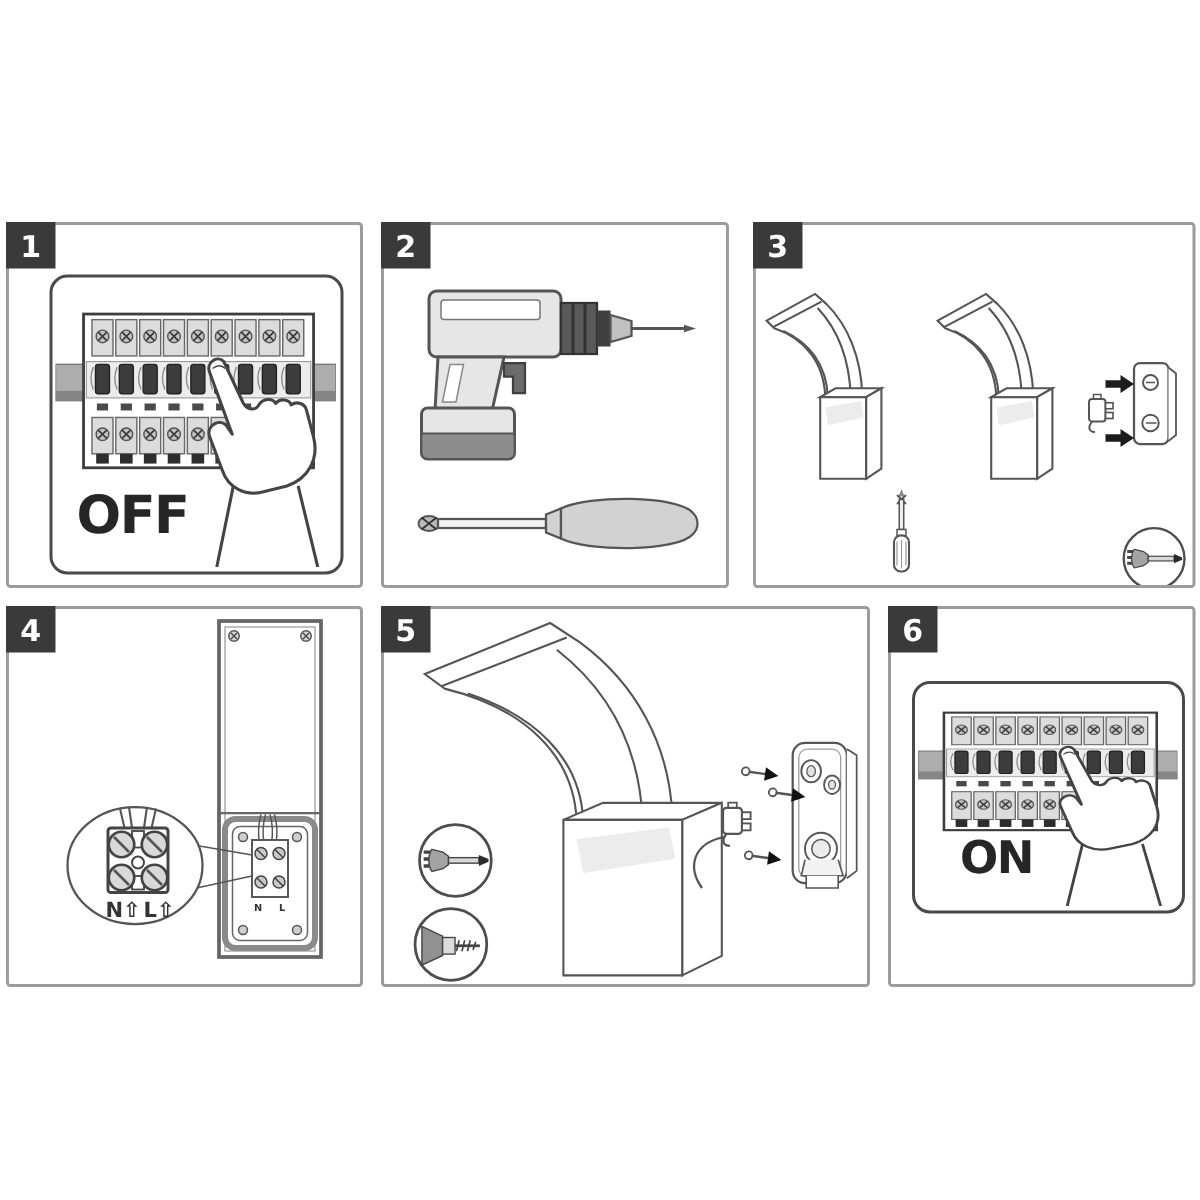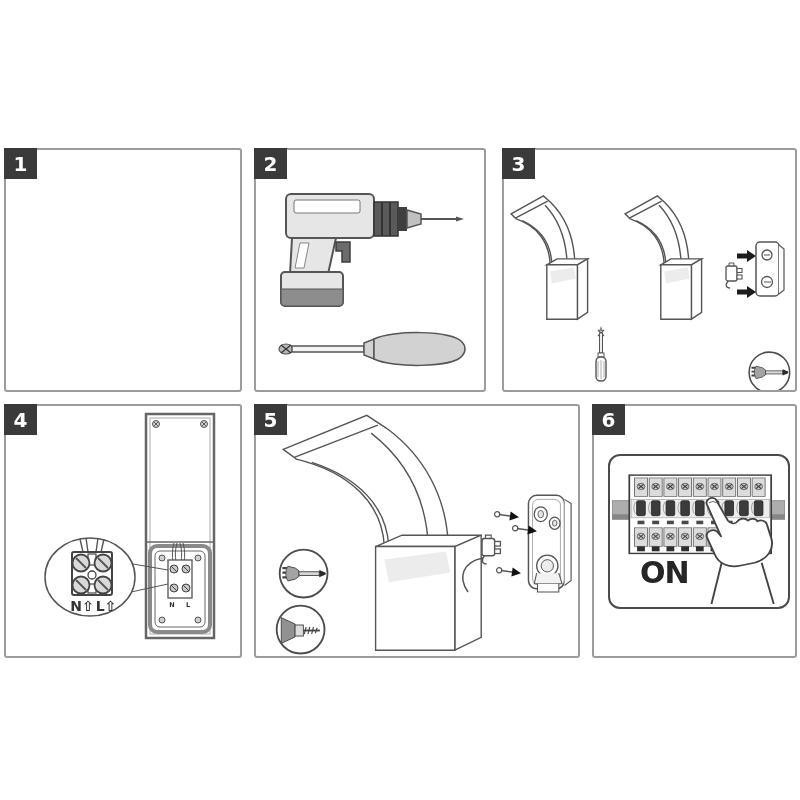--- a/index.html
+++ b/index.html
@@ -127,20 +127,26 @@
       <path d="M13,99 L10,112 L44,112 L40,99" fill="#f2f2f2" stroke="#555" stroke-width="1.3"></path>
       <path d="M14,112 L14,122 L40,122 L40,112" fill="#fff" stroke="#555" stroke-width="1.3"></path>
     </g>
   </defs>
 </svg>
 
 <div class="sheet">
 
   <section class="panel" id="p1">
     <div class="badge">1</div>
+    <div class="frame">
+      <svg class="frame-art" width="187" height="191" viewBox="0 0 200 205" preserveAspectRatio="none">
+        <use href="#g-breaker"></use>
+      </svg>
+      <div class="caption">OFF</div>
+    </div>
   </section>
 
   <section class="panel" id="p2">
     <div class="badge">2</div>
     <svg class="art" viewBox="0 0 228 240" preserveAspectRatio="none">
       <g>
         <rect x="30" y="44" width="88" height="44" rx="5" fill="#e6e6e6" stroke="#555" stroke-width="2"></rect>
         <rect x="38" y="50" width="66" height="13" rx="2" fill="#fff" stroke="#777" stroke-width="1"></rect>
         <path d="M36,88 L80,88 L72,124 L34,124 Z" fill="#e6e6e6" stroke="#555" stroke-width="2"></path>
         <path d="M44,93 L53,93 L48,118 L39,118 Z" fill="#fff" stroke="#888" stroke-width="1"></path>

